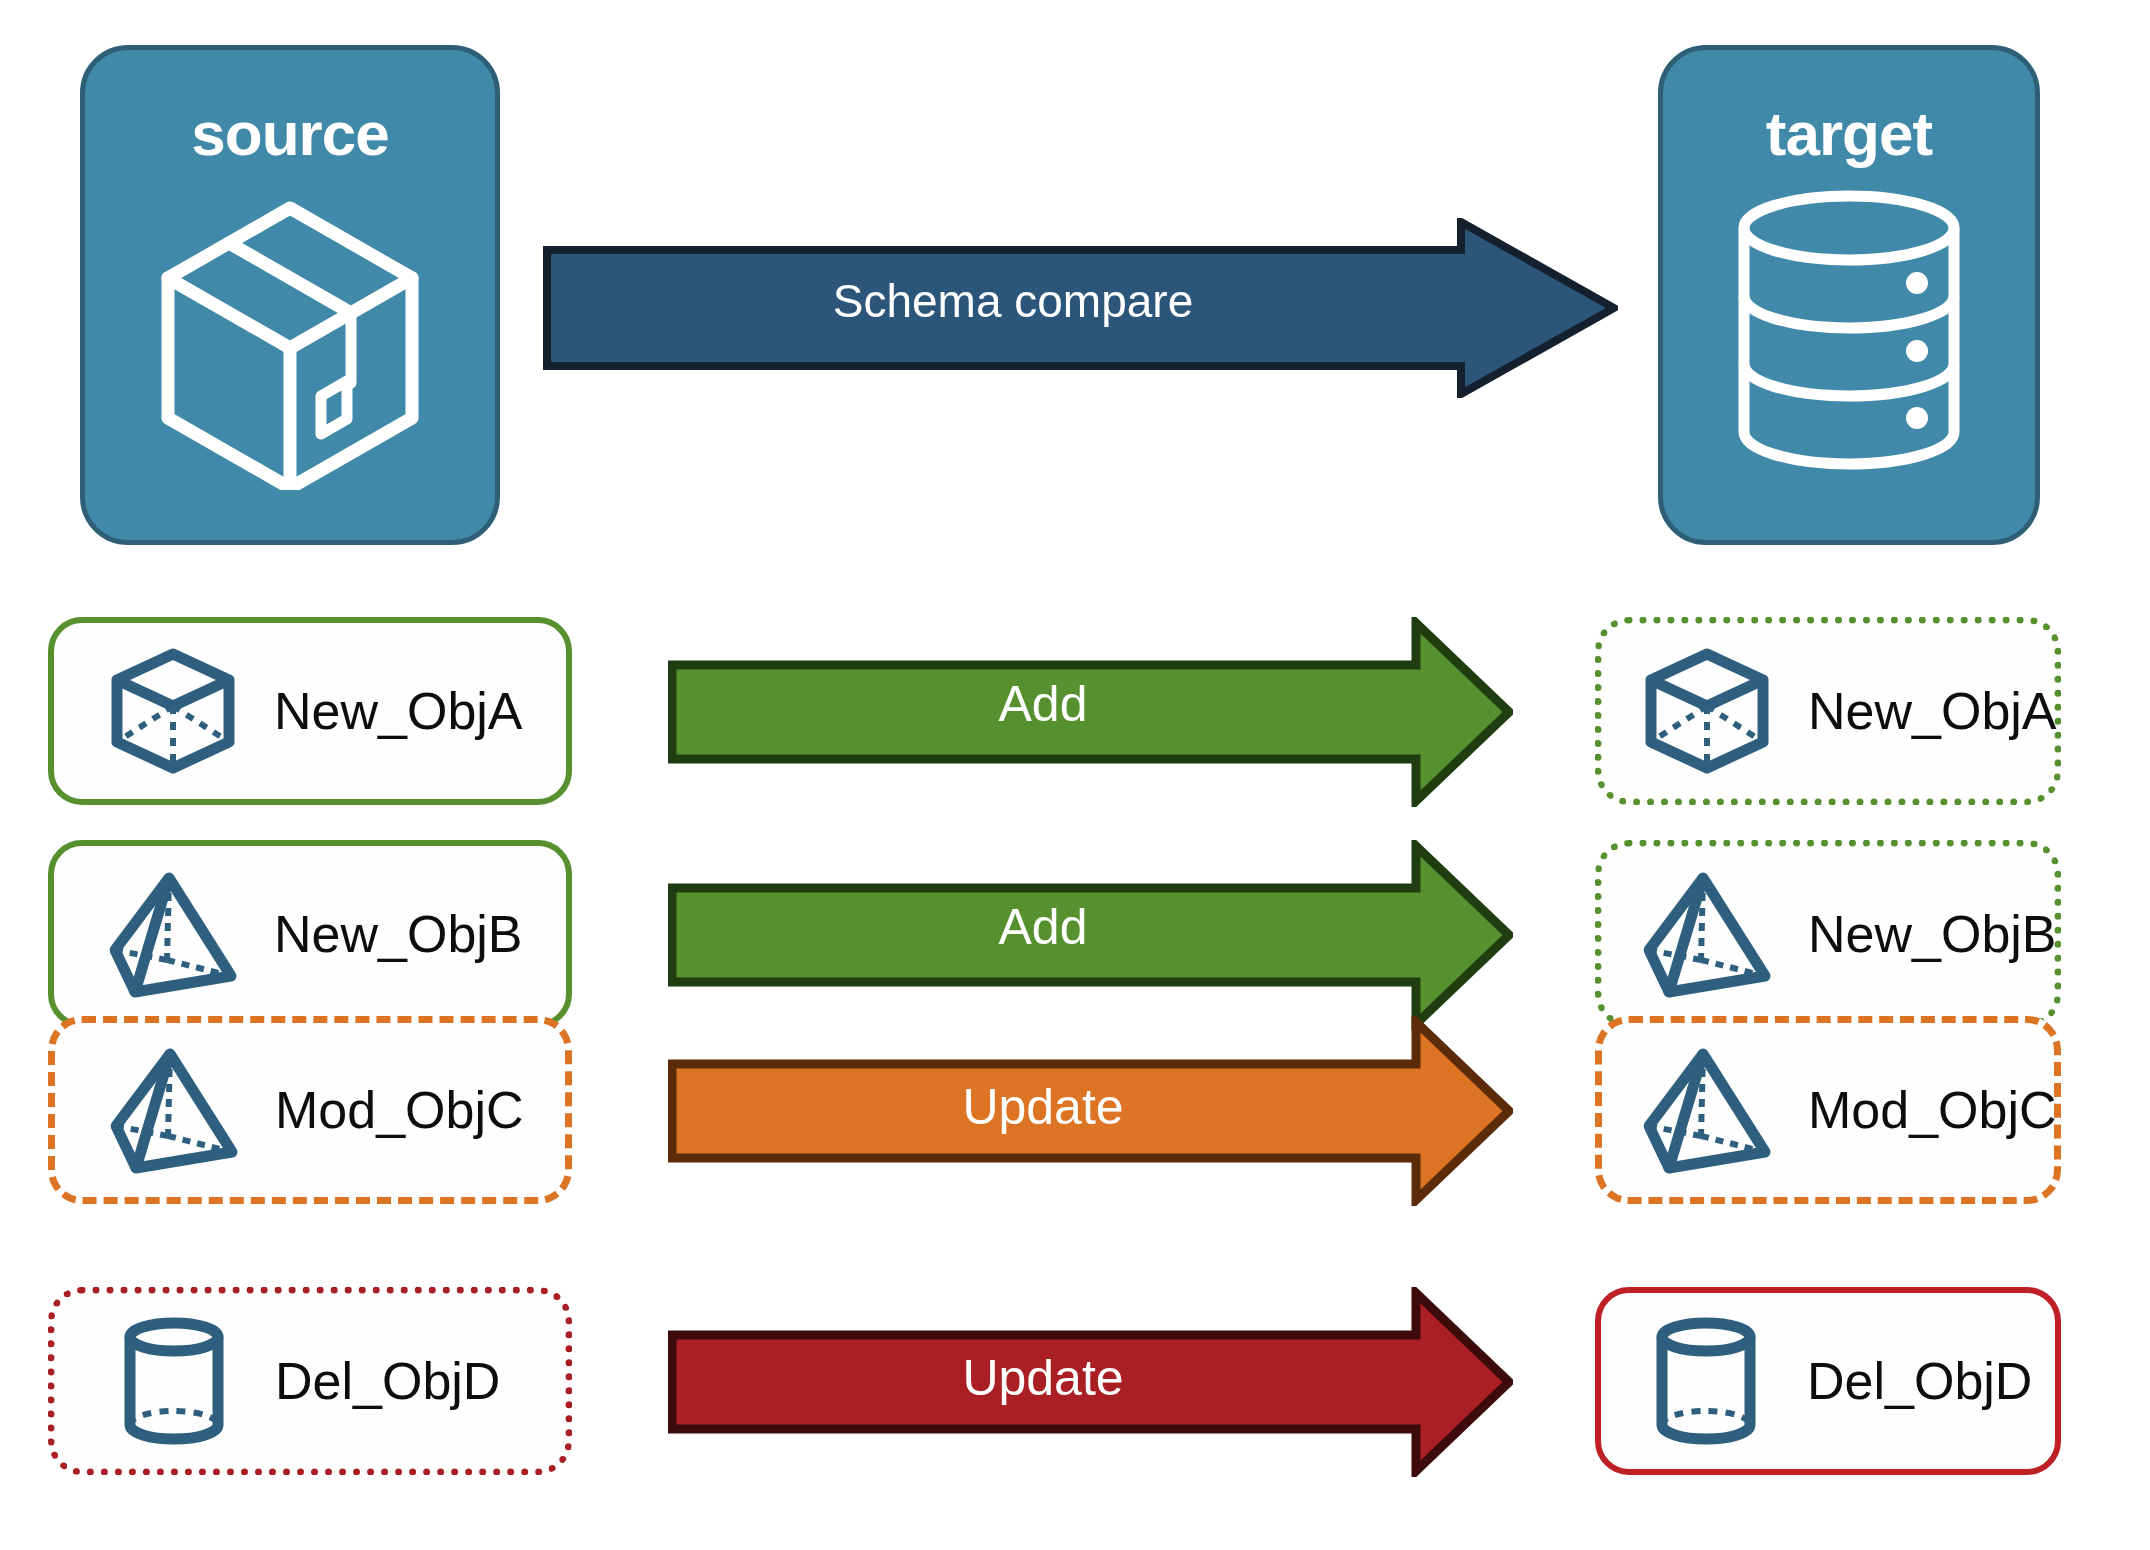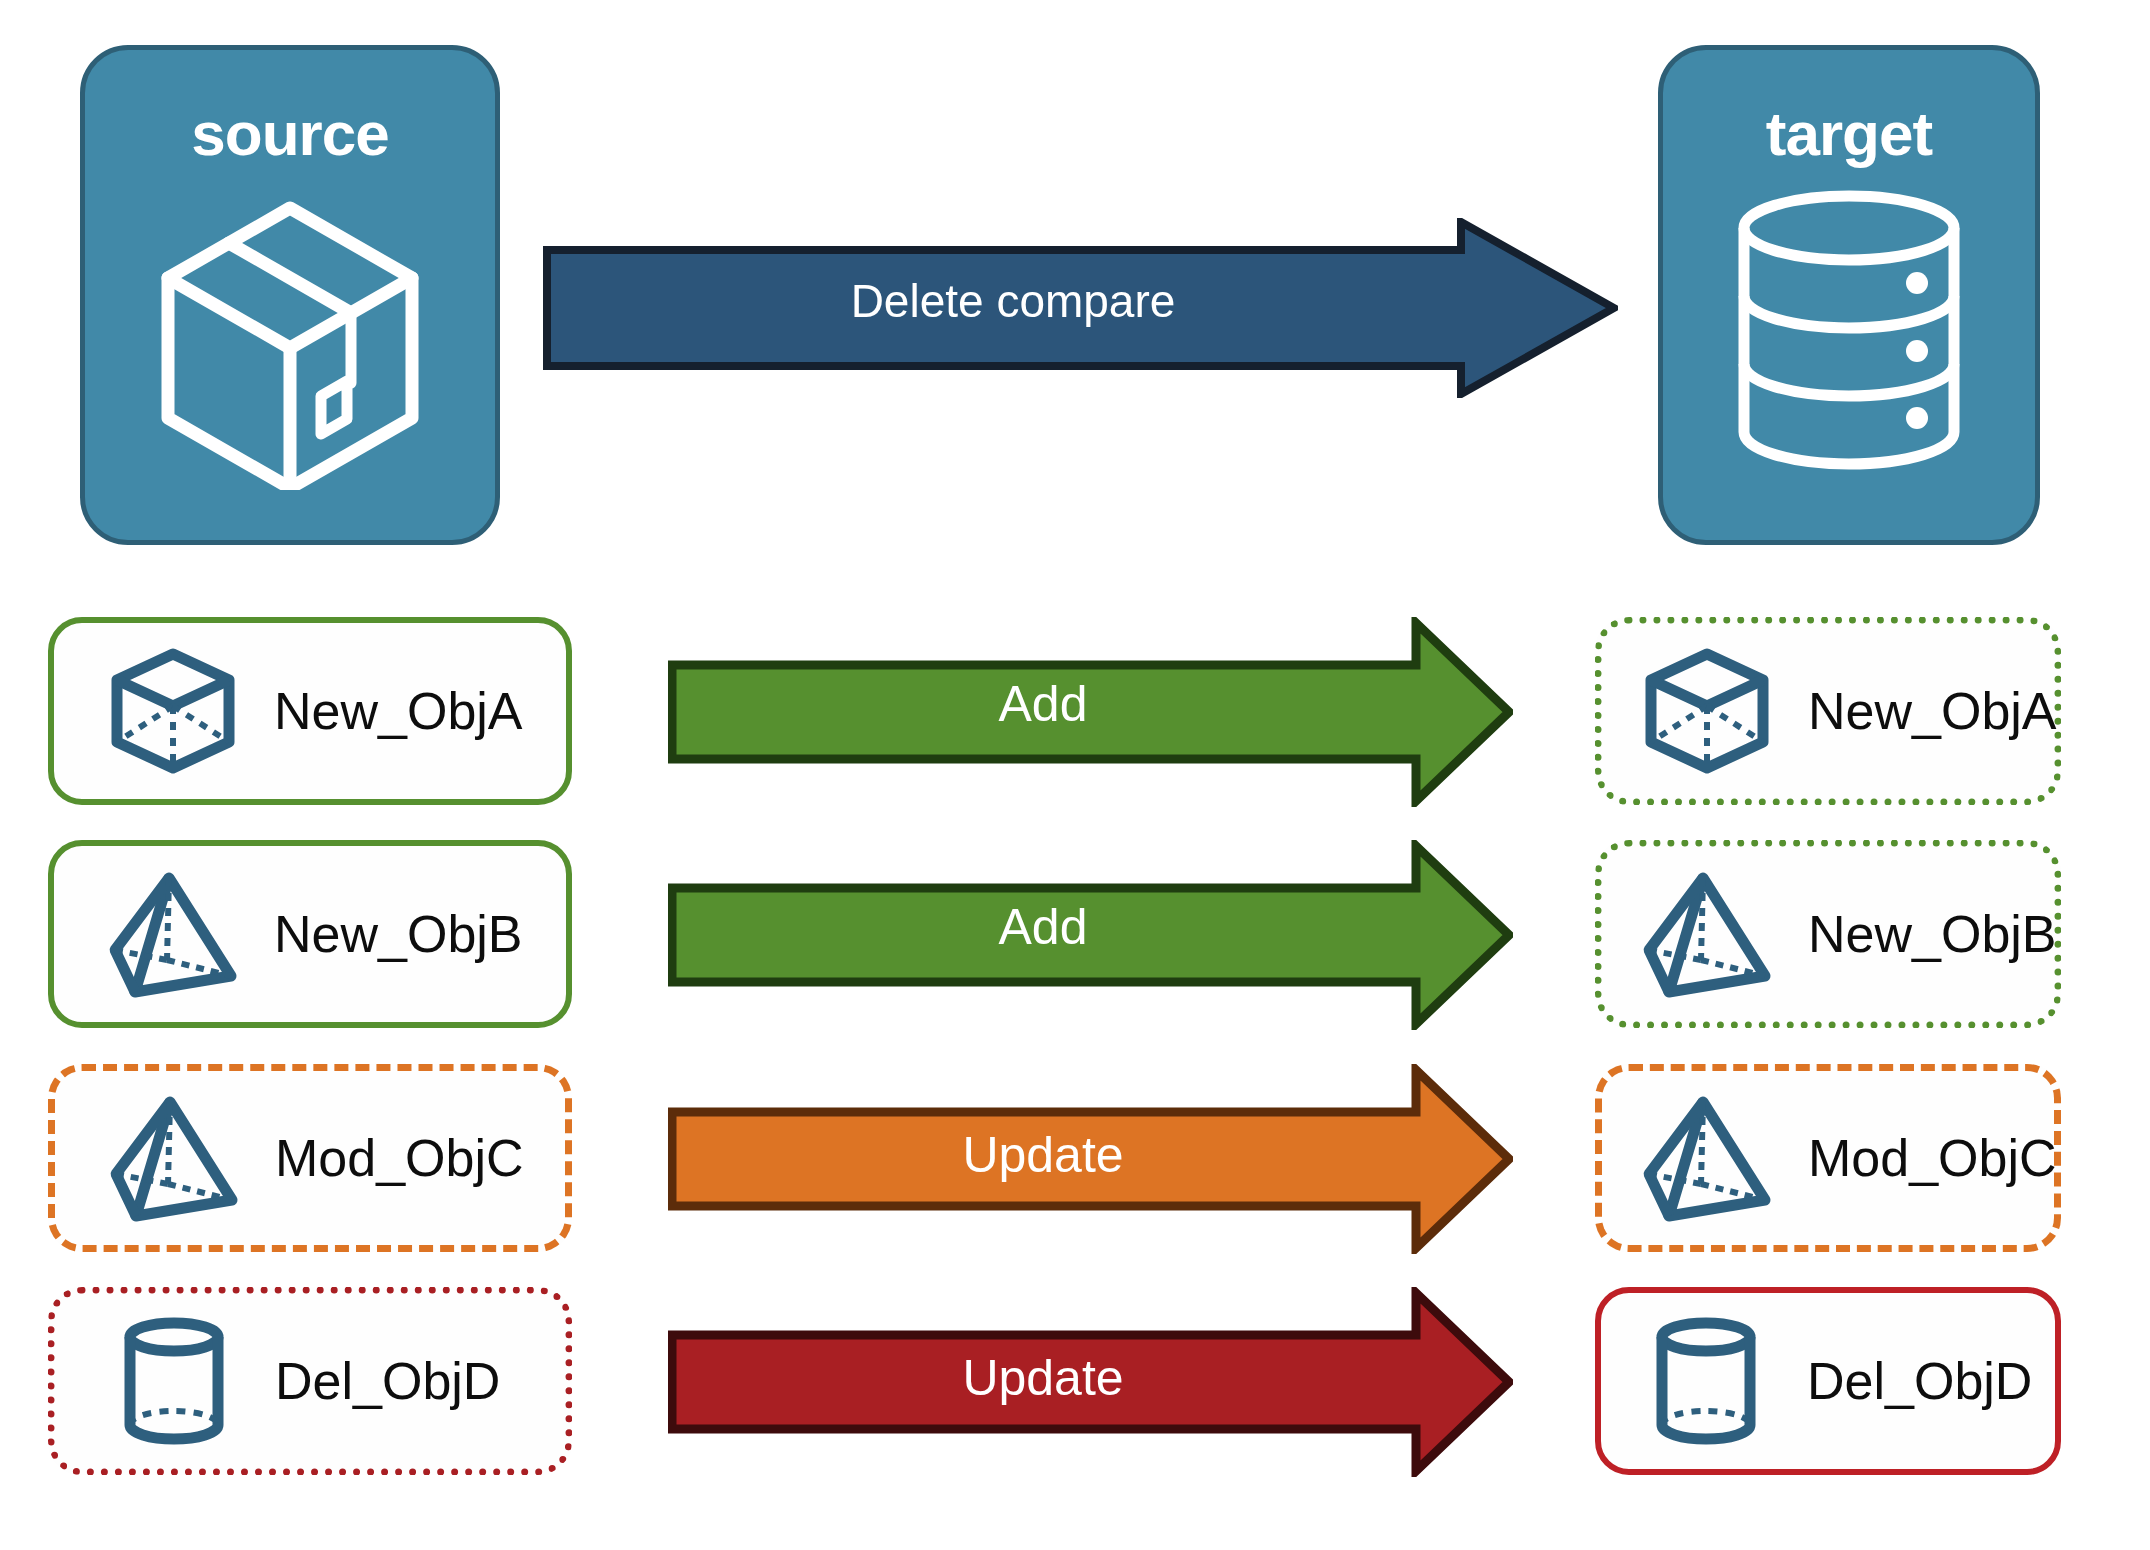--- a/index.html
+++ b/index.html
@@ -17,21 +17,21 @@
   #src-card{left:80px;top:45px;width:420px;height:500px;}
   #tgt-card{left:1658px;top:45px;width:382px;height:500px;text-decoration:underline;}
 
   
   #compare-arrow{position:absolute;left:543px;top:218px;width:1075px;height:180px;}
   #compare-arrow .lab{position:absolute;left:0;width:940px;top:56px;
             text-align:center;color:#ffffff;font-size:46px;}
 
   
   .row{position:absolute;left:0;width:2150px;height:190px;}
-  #row0{top:617px;} #row1{top:840px;} #row2{top:1064px;} #row3{top:1287px;}
+  #row0{top:617px;} #row1{top:840px;} #row2{top:1016px;} #row3{top:1287px;}
 
   .obj{position:absolute;box-sizing:border-box;background:#fefefe;
        border-radius:34px;display:flex;align-items:center;gap:20px;}
   .obj.left{left:48px;width:524px;height:188px;}
   .obj.right{left:1595px;width:466px;height:188px;}
   .obj .ico{flex:0 0 auto;display:flex;align-items:center;justify-content:center;}
   .obj.left .ico{width:150px;margin-left:44px;}
   .obj.right .ico{width:150px;margin-left:30px;}
   .obj .nm{font-size:52px;color:#0d0d0d;white-space:nowrap;margin-left:6px;}
 
@@ -68,21 +68,21 @@
           <path d="M171 206 L197 191 L197 229 L171 244 Z"></path>
         </g>
       </svg>
     </div>
   </div>
 
   <div id="compare-arrow">
     <svg width="1075" height="180" viewBox="0 0 1075 180" style="position:absolute;left:0;top:0;">
       <polygon points="4,32 918,32 918,4 1071,90 918,176 918,148 4,148" fill="#2C557A" stroke="#15202E" stroke-width="8" stroke-linejoin="miter"></polygon>
     </svg>
-    <div class="lab">Delete compare</div>
+    <div class="lab">Schema compare</div>
   </div>
 
   <div class="endpoint" id="tgt-card">
     <div class="cap">target</div>
     <div class="glyph">
       <svg width="230" height="280" viewBox="0 0 230 280">
         <g fill="none" stroke="#ffffff" stroke-width="11">
           <ellipse cx="115" cy="38" rx="105" ry="32"></ellipse>
           <path d="M10 38 L10 242"></path>
           <path d="M220 38 L220 242"></path>

